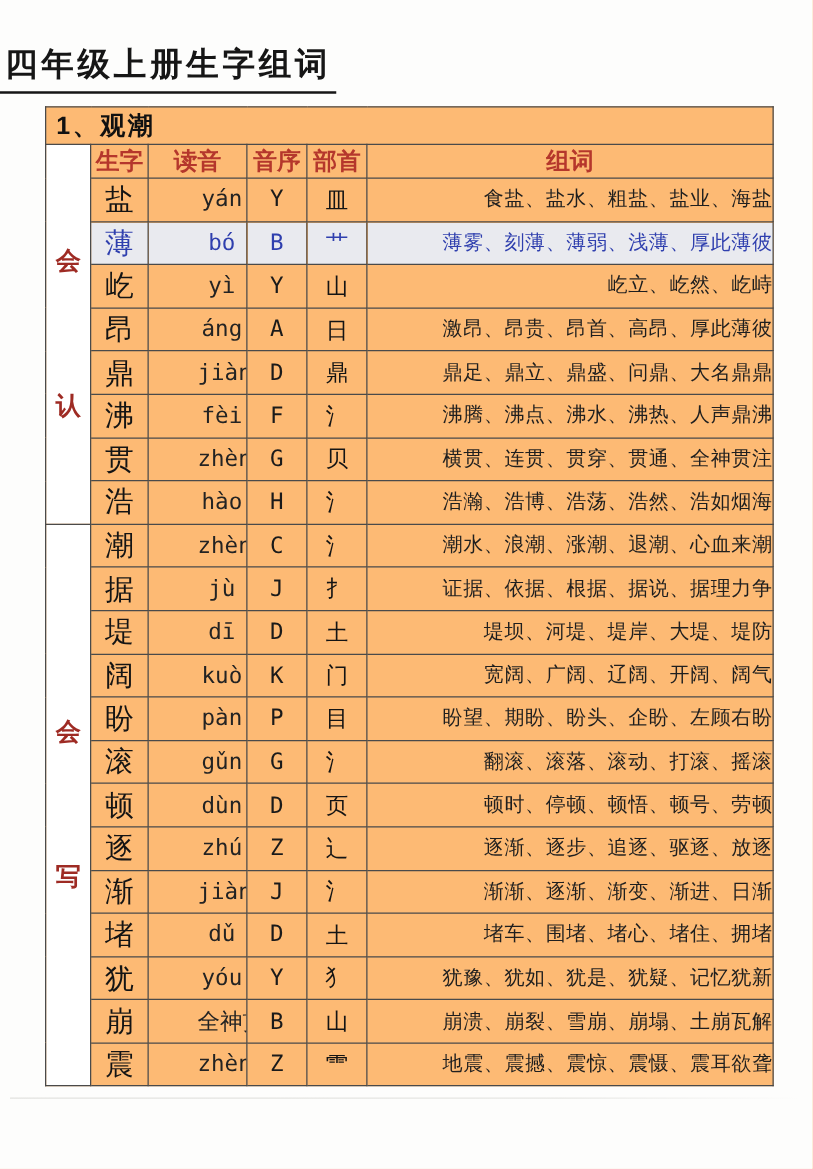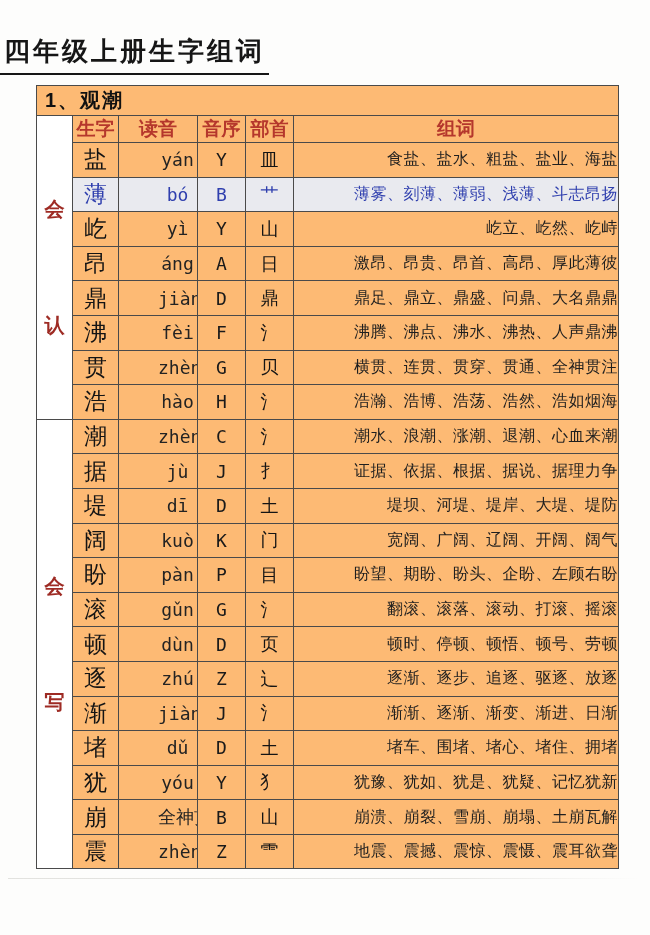--- a/index.html
+++ b/index.html
@@ -147,21 +147,21 @@
         <td class="py">yán</td>
         <td class="yx">Y</td>
         <td class="bs">皿</td>
         <td class="zc">食盐、盐水、粗盐、盐业、海盐</td>
       </tr>
       <tr class="char-row hl">
         <td class="hz">薄</td>
         <td class="py">bó</td>
         <td class="yx">B</td>
         <td class="bs">艹</td>
-        <td class="zc">薄雾、刻薄、薄弱、浅薄、斗志昂扬</td>
+        <td class="zc">薄雾、刻薄、薄弱、浅薄、厚此薄彼</td>
       </tr>
       <tr class="char-row">
         <td class="hz">屹</td>
         <td class="py">yì</td>
         <td class="yx">Y</td>
         <td class="bs">山</td>
         <td class="zc">屹立、屹然、屹峙</td>
       </tr>
       <tr class="char-row">
         <td class="hz">昂</td>

